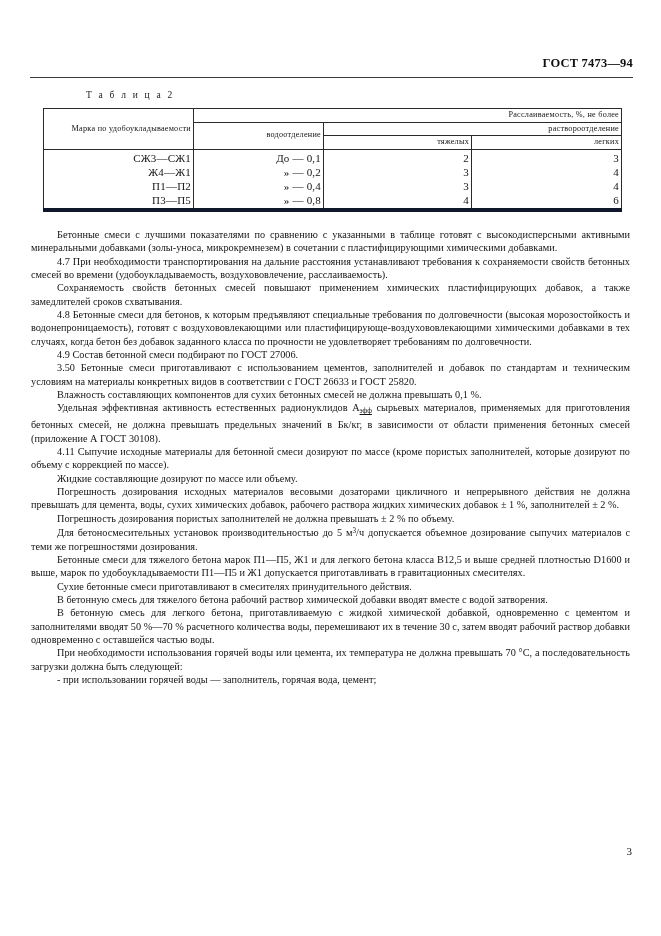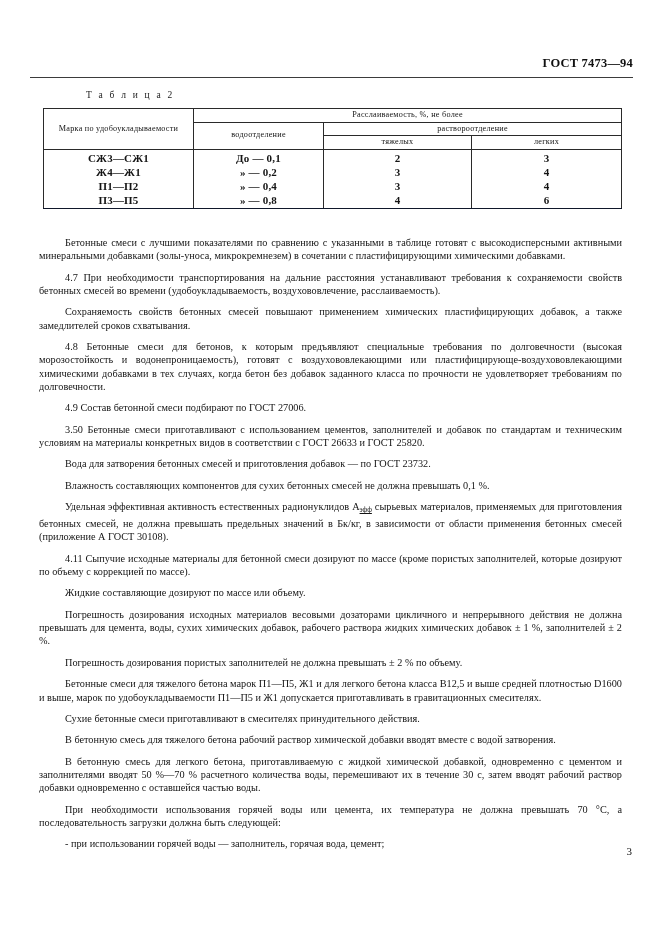--- a/index.html
+++ b/index.html
@@ -65,59 +65,59 @@
   table.gost {
     border-collapse: collapse;
     width: 100%;
     table-layout: fixed;
     font-size: 8.4px;
     color: #141414;
   }
   table.gost td {
     border: 1px solid #2a2a2a;
     padding: 1px 2px;
-    text-align: center;
+    text-align: right;
     vertical-align: middle;
     line-height: 1.28;
   }
   table.gost td.head {
     font-size: 8.2px;
     letter-spacing: 0.25px;
   }
   table.gost td.nob-bottom { border-bottom: none; }
   .thick-under td { border-bottom: 2px solid #1a1a1a; }
   .bodyrow td {
     font-size: 11px;
     letter-spacing: 0.2px;
     border-top: none;
     border-bottom: none;
     padding: 0;
     line-height: 1.42;
   }
-  .bodyrow td.lastrow { border-bottom: 1px solid #0f172a; font-weight: bold; }
+  .bodyrow td.lastrow { border-bottom: 4px solid #0f172a; }
   .col-mark { width: 150px; }
   .col-vodo { width: 130px; }
   .col-tyazh { width: 148px; }
   .col-legk  { width: 150px; }
   .stack { display: block; }
   .stack span { display: block; }
 
   
   .body {
     position: absolute;
     top: 228px;
     left: 31px;
     width: 599px;
     font-size: 10.25px;
     line-height: 13.35px;
     text-align: justify;
     color: #141414;
   }
   .body p {
-    margin: 8px;
+    margin: 0;
     text-indent: 26px;
     text-align: justify;
     text-justify: inter-word;
     hyphens: none;
   }
   sub.eff {
     font-size: 7.2px;
     vertical-align: -0.22em;
     text-decoration: underline;
   }
@@ -207,27 +207,27 @@
     </table>
   </div>
 
   <div class="body">
     <p>Бетонные смеси с лучшими показателями по сравнению с указанными в таблице готовят с высокодисперсными активными минеральными добавками (золы-уноса, микрокремнезем) в сочетании с пластифицирующими химическими добавками.</p>
     <p>4.7  При необходимости транспортирования на дальние расстояния устанавливают требования к сохраняемости свойств бетонных смесей во времени (удобоукладываемость, воздухововлечение, расслаиваемость).</p>
     <p>Сохраняемость свойств бетонных смесей повышают применением химических пластифицирующих добавок, а также замедлителей сроков схватывания.</p>
     <p>4.8  Бетонные смеси для бетонов, к которым предъявляют специальные требования по долговечности (высокая морозостойкость и водонепроницаемость), готовят с воздухововлекающими или пластифицирующе-воздухововлекающими химическими добавками в тех случаях, когда бетон без добавок заданного класса по прочности не удовлетворяет требованиям по долговечности.</p>
     <p>4.9  Состав бетонной смеси подбирают по ГОСТ 27006.</p>
     <p>3.50  Бетонные смеси приготавливают с использованием цементов, заполнителей и добавок по стандартам и техническим условиям на материалы конкретных видов в соответствии с ГОСТ 26633 и ГОСТ 25820.</p>
-    <p>Вода для затворения бетонных смесей и приготовления добавок — по ГОСТ 23732.</p>
     <p>Влажность составляющих компонентов для сухих бетонных смесей не должна превышать 0,1 %.</p>
     <p><span>Удельная эффективная активность естественных радионуклидов A</span><sub class="eff">эфф</sub><span> сырьевых материалов, применяемых для приготовления бетонных смесей, не должна превышать предельных значений в Бк/кг, в зависимости от области применения бетонных смесей (приложение А ГОСТ 30108).</span></p>
     <p>4.11  Сыпучие исходные материалы для бетонной смеси дозируют по массе (кроме пористых заполнителей, которые дозируют по объему с коррекцией по массе).</p>
     <p>Жидкие составляющие дозируют по массе или объему.</p>
     <p>Погрешность дозирования исходных материалов весовыми дозаторами цикличного и непрерывного действия не должна превышать для цемента, воды, сухих химических добавок, рабочего раствора жидких химических добавок ± 1 %, заполнителей ± 2 %.</p>
     <p>Погрешность дозирования пористых заполнителей не должна превышать ± 2 % по объему.</p>
+    <p><span>Для бетоносмесительных установок производительностью до 5 м</span><sup class="cube">3</sup><span>/ч допускается объемное дозирование сыпучих материалов с теми же погрешностями дозирования.</span></p>
     <p>Бетонные смеси для тяжелого бетона марок П1—П5, Ж1 и для легкого бетона класса В12,5 и выше средней плотностью D1600 и выше, марок по удобоукладываемости П1—П5 и Ж1 допускается приготавливать в гравитационных смесителях.</p>
     <p>Сухие бетонные смеси приготавливают в смесителях принудительного действия.</p>
     <p>В бетонную смесь для тяжелого бетона рабочий раствор химической добавки вводят вместе с водой затворения.</p>
     <p>В бетонную смесь для легкого бетона, приготавливаемую с жидкой химической добавкой, одновременно с цементом и заполнителями вводят 50 %—70 % расчетного количества воды, перемешивают их в течение 30 с, затем вводят рабочий раствор добавки одновременно с оставшейся частью воды.</p>
     <p>При необходимости использования горячей воды или цемента, их температура не должна превышать 70 °С, а последовательность загрузки должна быть следующей:</p>
     <p>- при использовании горячей воды — заполнитель, горячая вода, цемент;</p>
   </div>
 
   <div class="folio">3</div>
 

